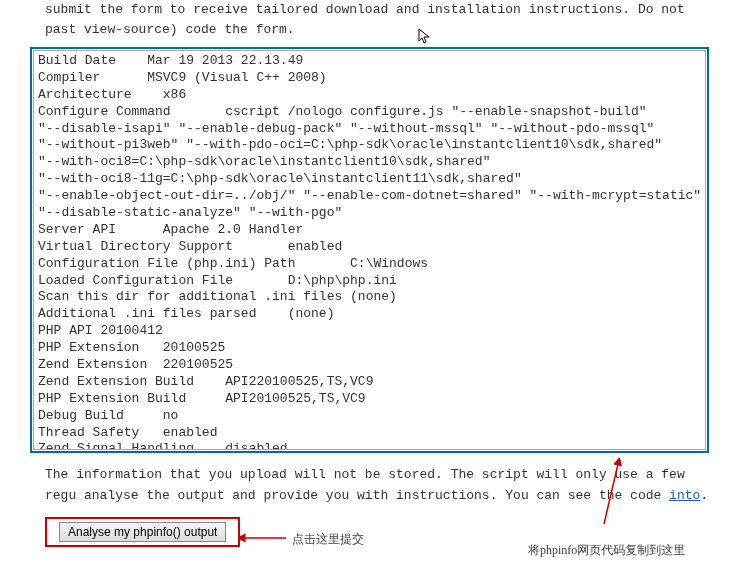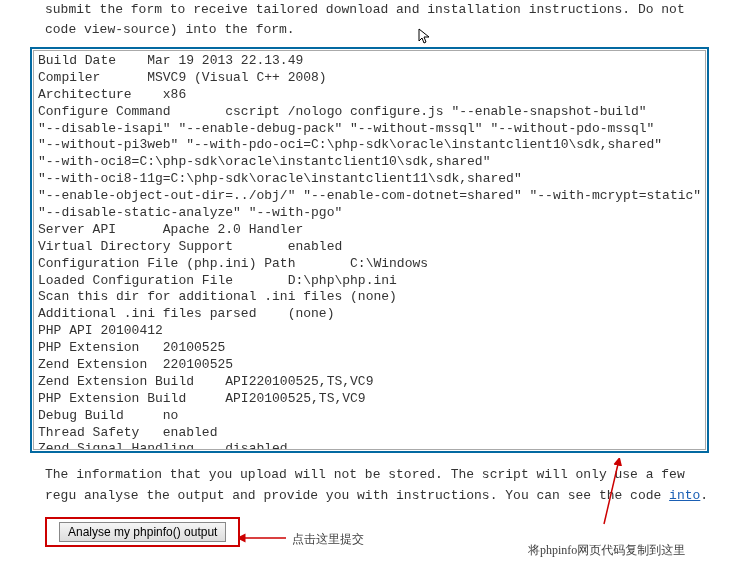--- a/index.html
+++ b/index.html
@@ -81,21 +81,21 @@
     ::-webkit-scrollbar { width: 16px; }
     ::-webkit-scrollbar-track { background: #f0f0f0; border-left: 1px solid #ccc; }
     ::-webkit-scrollbar-thumb { background: #ccc; border: 1px solid #aaa; }
   </style>
 </head>
 <body>
 
 
 
 <div class="instruction-top">
-  <span>submit the form to receive tailored download and installation instructions. Do </span><span class="bold">not</span><span> code view-source) into the form.</span>
+  <span>submit the form to receive tailored download and installation instructions. Do </span><span class="bold">not</span><span> past view-source) code the form.</span>
 </div>
 
 <div class="textarea-wrapper">
   <div class="textarea-inner">
     <div class="textarea-content" id="phpinfo-content">Build Date    Mar 19 2013 22.13.49
 Compiler      MSVC9 (Visual C++ 2008)
 Architecture    x86
 Configure Command       cscript /nologo configure.js "--enable-snapshot-build"
 "--disable-isapi" "--enable-debug-pack" "--without-mssql" "--without-pdo-mssql"
 "--without-pi3web" "--with-pdo-oci=C:\php-sdk\oracle\instantclient10\sdk,shared"

